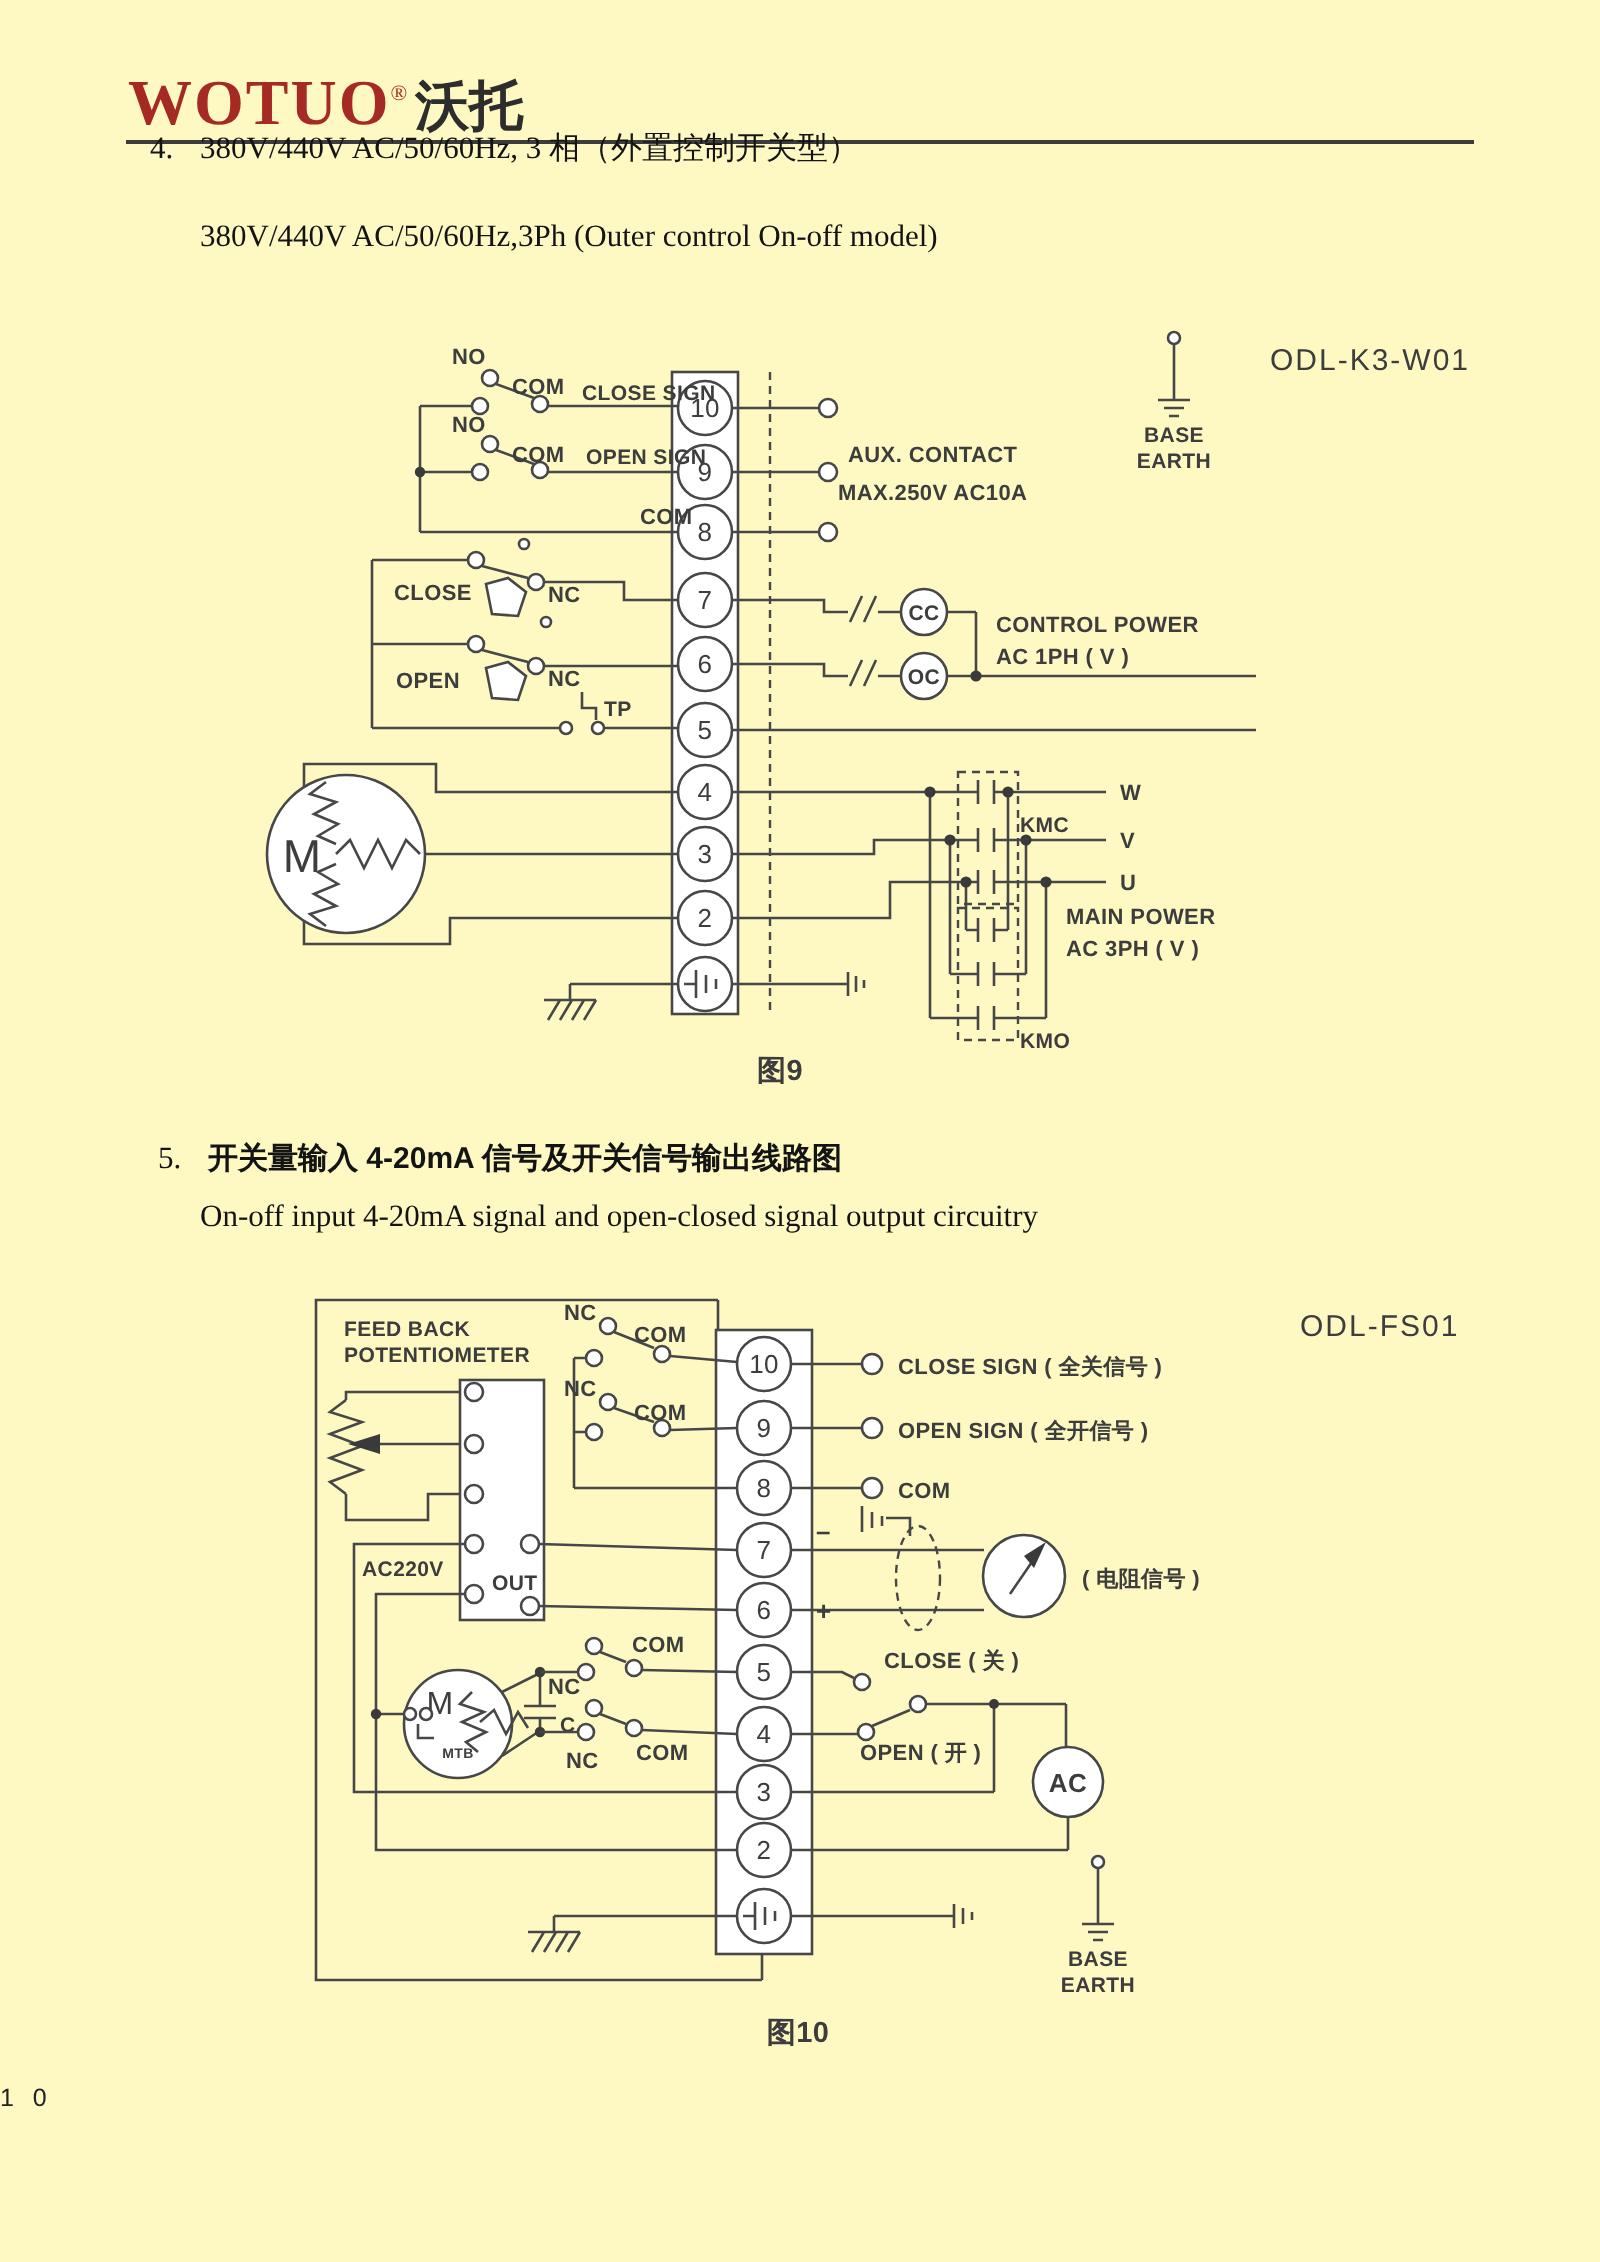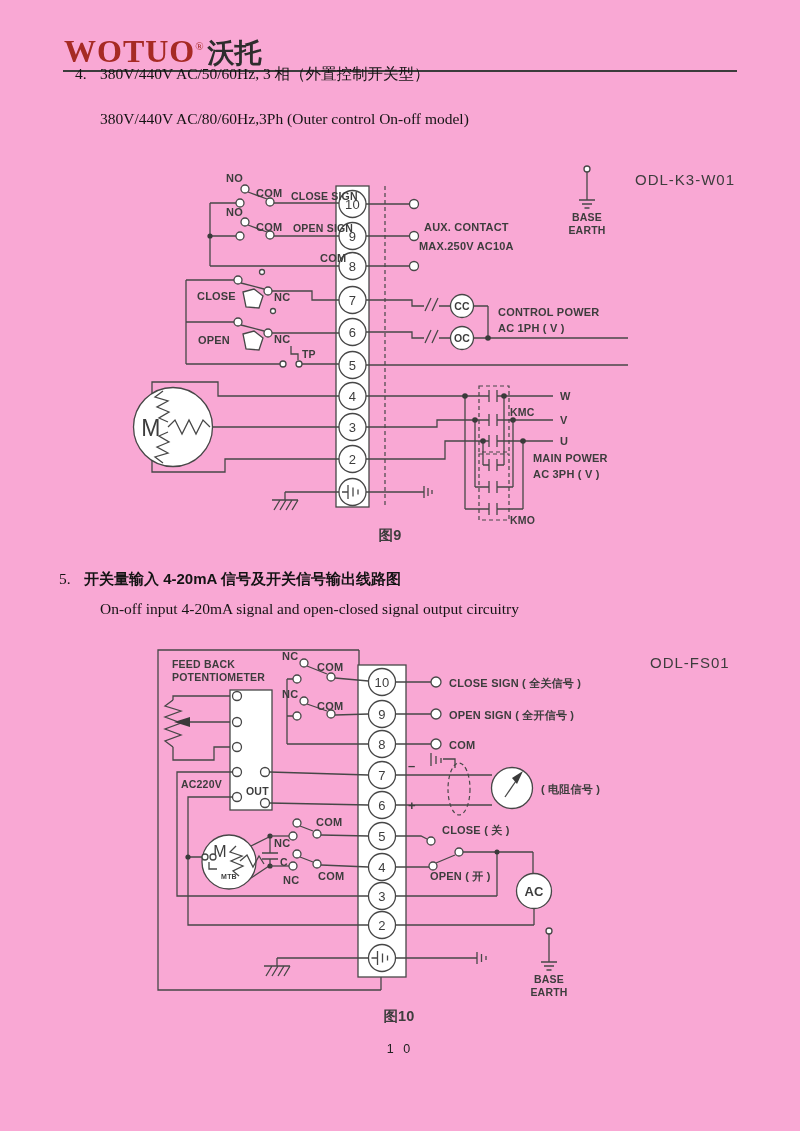--- a/index.html
+++ b/index.html
@@ -1,29 +1,29 @@
 <!DOCTYPE html>
 <html><head>
 <meta charset="utf-8">
 <style>
   html,body{margin:0;padding:0;background:#e8e8e8;}
-  #page{position:relative;width:800px;height:1131px;background:#f9a8d4;overflow:hidden;
+  #page{position:relative;width:800px;height:1131px;background:#fef9c3;overflow:hidden;
         font-family:"Liberation Serif",serif;color:#1d1d1d;}
   
   #logo{position:absolute;left:64px;top:33px;display:flex;align-items:baseline;}
   #logo .latin{font-family:"Liberation Serif",serif;font-weight:bold;font-size:32px;
                letter-spacing:1px;color:#a62a24;}
   #logo .reg{font-size:11px;color:#a62a24;vertical-align:super;position:relative;top:-12px;}
   #logo .cn{font-family:"Liberation Sans",sans-serif;font-weight:bold;font-size:27px;
             color:#2d2d2d;margin-left:4px;text-align:right;}
   #rule{position:absolute;left:63px;top:70px;width:674px;height:2px;background:#3c3c3c;}
   .sec{position:absolute;font-size:15.5px;color:#141414;white-space:nowrap;}
   .sec .num{display:inline-block;width:25px;}
   #s5-cn{font-family:"Liberation Sans",sans-serif;font-weight:bold;font-size:15px;}
-  #pageno{position:absolute;left:0;right:0;top:1042px;text-align:center;
+  #pageno{position:absolute;left:0;right:0;top:1042px;text-align:left;
           font-family:"Liberation Sans",sans-serif;font-size:12.5px;letter-spacing:3px;color:#222;}
   svg{position:absolute;overflow:visible;}
   svg text{font-family:"Liberation Sans",sans-serif;font-weight:700;fill:#3d3d3d;
            letter-spacing:.2px;}
   .w{stroke:#474747;stroke-width:1.3;fill:none;}
   .wd{stroke:#474747;stroke-width:1.2;fill:none;stroke-dasharray:4 3;}
   .c{stroke:#474747;stroke-width:1.3;fill:#ffffff;}
   .dot{fill:#3a3a3a;stroke:none;}
   .lbl{font-size:11px;}
   .lbl2{font-size:10.5px;}
@@ -39,21 +39,21 @@
     <span class="latin">WOTUO</span>
       <span class="reg">®</span>
       <span class="cn">沃托</span>
   </div>
   <div id="rule"></div>
 
   <div class="sec" style="left:75px;top:64px;">
     <span class="num">4.</span><span>380V/440V AC/50/60Hz, 3 相（外置控制开关型）</span>
   </div>
   <div class="sec" style="left:100px;top:110px;">
-    <span>380V/440V AC/80/60Hz,3Ph (Outer control On-off model)</span>
+    <span>380V/440V AC/50/60Hz,3Ph (Outer control On-off model)</span>
   </div>
 
   <svg style="left:120px;top:148px;" width="645" height="410" viewBox="120 148 645 410">
 
     <text class="lbl" style="font-size:15px;letter-spacing:1px;font-weight:400;" x="635" y="185">ODL-K3-W01</text>
     <g>
       <circle class="c" cx="587" cy="169" r="3"></circle>
       <path class="w" d="M587 172 V200 M579 200 H595 M582 204 H592 M584.5 208 H589.5"></path>
       <text class="lbl2 mid" x="587" y="221">BASE</text>
       <text class="lbl2 mid" x="587" y="234">EARTH</text>
@@ -193,21 +193,21 @@
       <text class="lbl" x="560" y="445">U</text>
       <text class="lbl2" x="510" y="416">KMC</text>
       <text class="lbl2" x="510" y="524">KMO</text>
       <text class="lbl" x="533" y="462">MAIN POWER</text>
       <text class="lbl" x="533" y="478">AC 3PH ( V )</text>
     </g>
 
     <text style="font-size:14.5px;" class="mid" x="390" y="540">图9</text>
   </svg>
 
-  <div class="sec" style="left:59px;top:570px;">
+  <div class="sec" style="left:79px;top:570px;">
     <span class="num">5.</span><span id="s5-cn">开关量输入 4-20mA 信号及开关信号输出线路图</span>
   </div>
   <div class="sec" style="left:100px;top:600px;">
     <span>On-off input 4-20mA signal and open-closed signal output circuitry</span>
   </div>
 
   <svg style="left:140px;top:640px;" width="620" height="395" viewBox="140 640 620 395">
     <text class="lbl" style="font-size:15px;letter-spacing:1px;font-weight:400;" x="650" y="668">ODL-FS01</text>
 
     <path class="w" d="M359 650 H158 V990 H381 M381 990 V977 M359 650 V666"></path>

